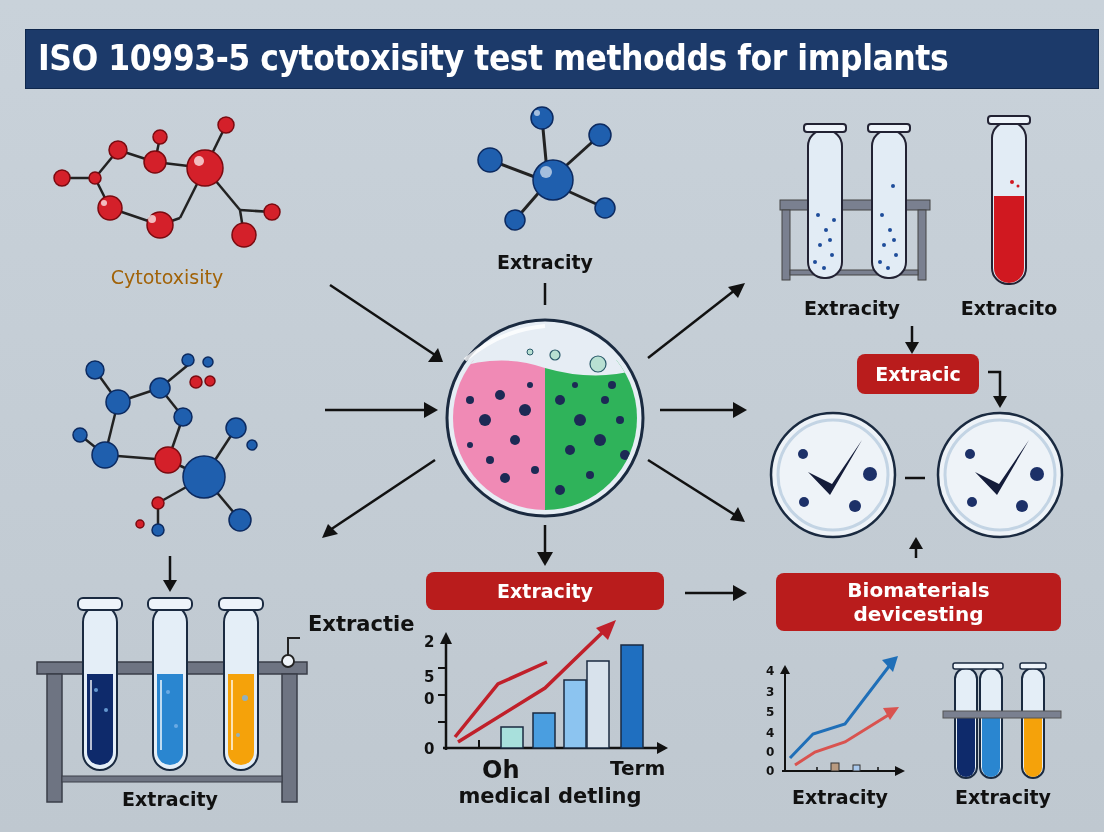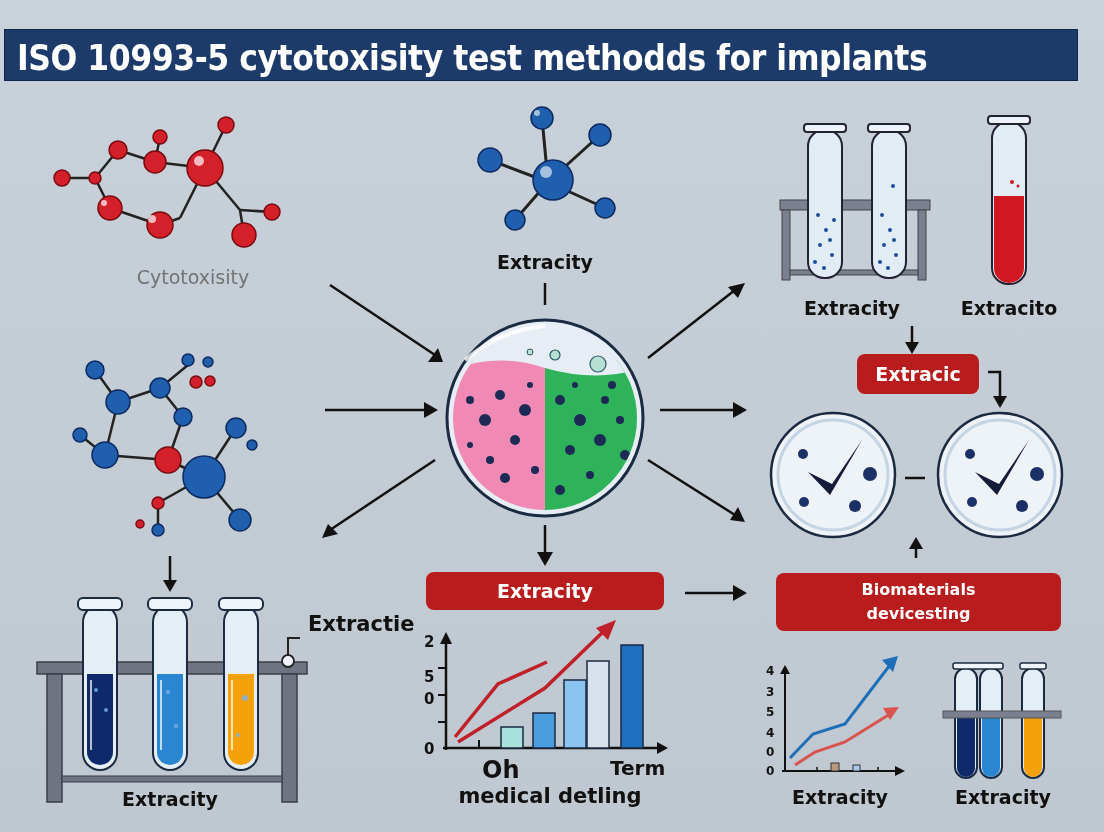--- a/index.html
+++ b/index.html
@@ -1,20 +1,20 @@
 <!DOCTYPE html>
 <html><head>
 <meta charset="utf-8">
 <style>
   html,body{margin:0;padding:0;}
   body{width:1104px;height:832px;position:relative;overflow:hidden;
     background:linear-gradient(180deg,#c9d2da 0%,#c4cdd5 50%,#bfc8d0 100%);
     font-family:"Liberation Sans",sans-serif;}
   .abs{position:absolute;}
-  .title-bar{left:4px;top:29px;width:1074px;height:52px;background:#1c3a6a;
+  .title-bar{left:25px;top:29px;width:1074px;height:60px;background:#1c3a6a;
     border:1px solid #0f274c;box-sizing:border-box;}
   .title-text{position:absolute;left:12px;top:8px;color:#fff;font-size:35px;font-weight:bold;
     font-family:"DejaVu Sans",sans-serif;letter-spacing:-0.5px;white-space:nowrap;transform:scaleX(0.9);transform-origin:left;}
   .lbl{position:absolute;color:#111;font-weight:bold;font-size:21px;white-space:nowrap;
     font-family:"DejaVu Sans",sans-serif;}
   .lbl-c{transform:translateX(-50%);text-align:center;}
   .pill{position:absolute;background:#b91c1c;color:#fff;border-radius:8px;
     font-weight:bold;font-family:"DejaVu Sans",sans-serif;display:flex;align-items:center;justify-content:center;text-align:center;}
   svg{position:absolute;overflow:visible;}
 </style>
@@ -322,21 +322,21 @@
     <rect x="1022" y="668" width="22" height="110" rx="11" fill="#e4eef7" stroke="#1a2a40" stroke-width="2"></rect>
     <rect x="953" y="663" width="50" height="6" rx="2" fill="#eef4fa" stroke="#1a2a40" stroke-width="1.5"></rect>
     <rect x="1020" y="663" width="26" height="6" rx="2" fill="#eef4fa" stroke="#1a2a40" stroke-width="1.5"></rect>
     <path d="M957,718 L975,718 L975,768 A9,9 0 0 1 957,768 Z" fill="#0e2a6b"></path>
     <path d="M982,718 L1000,718 L1000,768 A9,9 0 0 1 982,768 Z" fill="#2a86d0"></path>
     <path d="M1024,718 L1042,718 L1042,768 A9,9 0 0 1 1024,768 Z" fill="#f5a20a"></path>
     <rect x="943" y="711" width="118" height="7" fill="#7a8090" stroke="#555" stroke-width="1"></rect>
   </g>
 </svg>
 
-<div class="lbl lbl-c" style="left:193px;top:265px;font-size:19px;font-weight:normal;color:#737373;line-height:24px;">
+<div class="lbl lbl-c" style="left:167px;top:265px;font-size:19px;font-weight:normal;color:#a16207;line-height:24px;">
   <div>Cytotoxisity</div>
 </div>
 <div class="lbl lbl-c" style="left:545px;top:251px;font-size:19px;">Extracity</div>
 <div class="lbl lbl-c" style="left:852px;top:297px;font-size:19px;">Extracity</div>
 <div class="lbl lbl-c" style="left:1009px;top:297px;font-size:19px;">Extracito</div>
 <div class="lbl lbl-c" style="left:170px;top:788px;font-size:19px;">Extracity</div>
 <div class="lbl" style="left:308px;top:612px;font-size:21px;">Extractie</div>
 
 <div class="lbl" style="left:424px;top:633px;font-size:15px;">2</div>
 <div class="lbl" style="left:424px;top:668px;font-size:15px;">5</div>
@@ -350,16 +350,16 @@
 <div class="lbl" style="left:766px;top:685px;font-size:12px;">3</div>
 <div class="lbl" style="left:766px;top:705px;font-size:12px;">5</div>
 <div class="lbl" style="left:766px;top:726px;font-size:12px;">4</div>
 <div class="lbl" style="left:766px;top:745px;font-size:12px;">0</div>
 <div class="lbl" style="left:766px;top:764px;font-size:12px;">0</div>
 <div class="lbl lbl-c" style="left:840px;top:786px;font-size:19px;">Extracity</div>
 <div class="lbl lbl-c" style="left:1003px;top:786px;font-size:19px;">Extracity</div>
 
 <div class="pill" style="left:857px;top:354px;width:122px;height:40px;font-size:19px;">Extracic</div>
 <div class="pill" style="left:426px;top:572px;width:238px;height:38px;font-size:19px;">Extracity</div>
-<div class="pill" style="left:776px;top:573px;width:285px;height:58px;font-size:16px;line-height:24px;flex-direction:column;">
+<div class="pill" style="left:776px;top:573px;width:285px;height:58px;font-size:20px;line-height:24px;flex-direction:column;">
   <div>Biomaterials</div>
   <div>devicesting</div>
 </div>
 
 </body></html>

